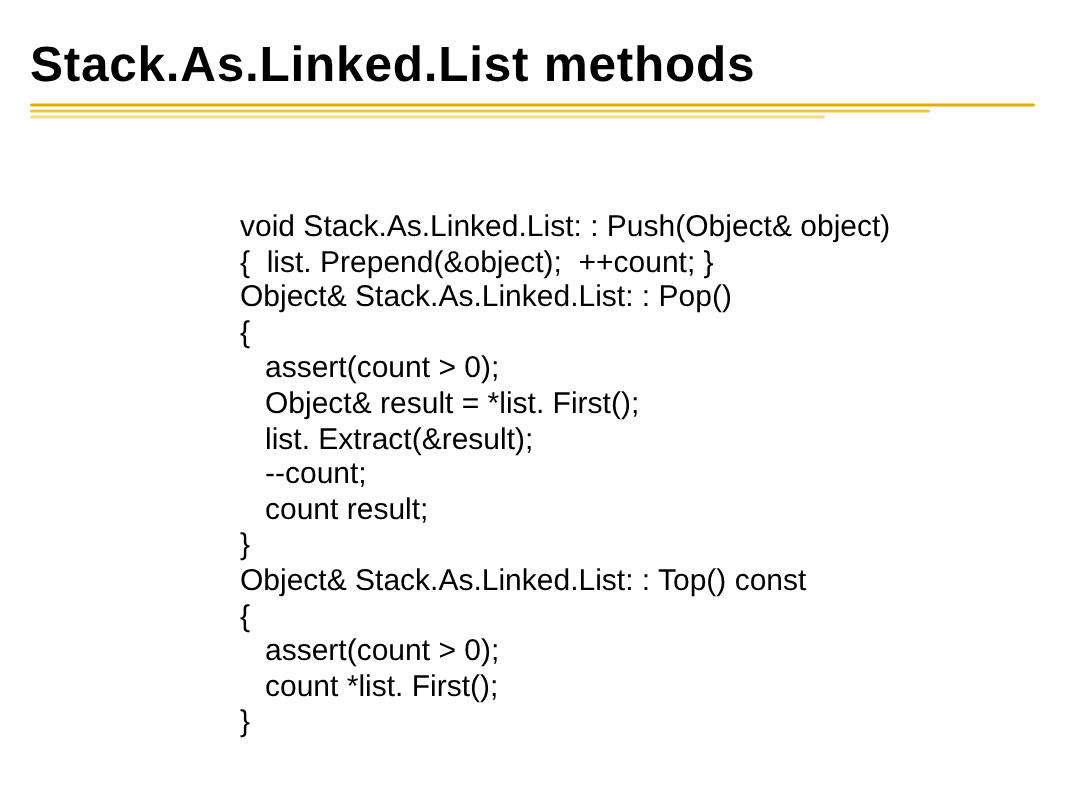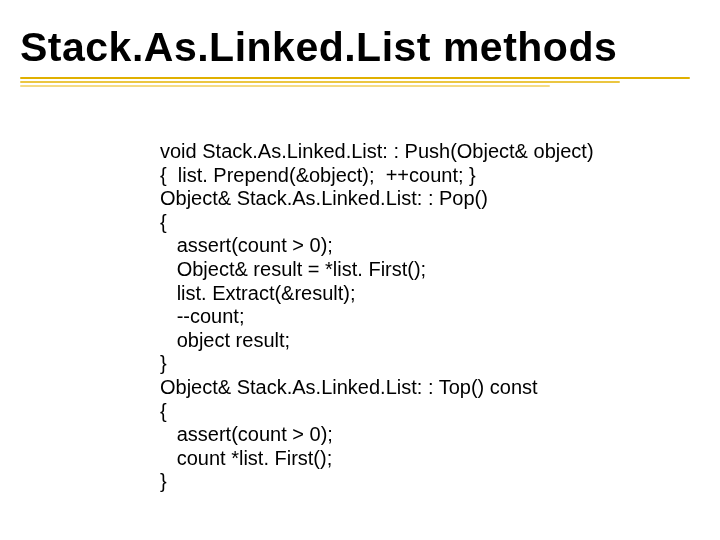--- a/index.html
+++ b/index.html
@@ -19,21 +19,21 @@
   }
   .title-wrap {
     position: absolute;
     left: 20px;
     top: 26px;
     width: 680px;
   }
   .title {
     font-family: "Arial Black", Arial, sans-serif;
     font-weight: 900;
-    font-size: 41px;
+    font-size: 33px;
     letter-spacing: 0.5px;
     color: #000000;
     margin: 0 0 8px 0;
     line-height: 1.05;
     white-space: nowrap;
   }
   .rules {
     position: relative;
     height: 8px;
   }
@@ -72,21 +72,21 @@
   </div>
 
   <div class="code-block"><span>void Stack.As.Linked.List: : Push(Object&amp; object)</span>
 <span>{  list. Prepend(&amp;object);  ++count; }</span>
 <span>Object&amp; Stack.As.Linked.List: : Pop()</span>
 <span>{</span>
 <span>   assert(count &gt; 0);</span>
 <span>   Object&amp; result = *list. First();</span>
 <span>   list. Extract(&amp;result);</span>
 <span>   --count;</span>
-<span>   object result;</span>
+<span>   count result;</span>
 <span>}</span>
 <span>Object&amp; Stack.As.Linked.List: : Top() const</span>
 <span>{</span>
 <span>   assert(count &gt; 0);</span>
 <span>   count *list. First();</span>
 <span>}</span></div>
 
 </div>
 
 </body></html>

